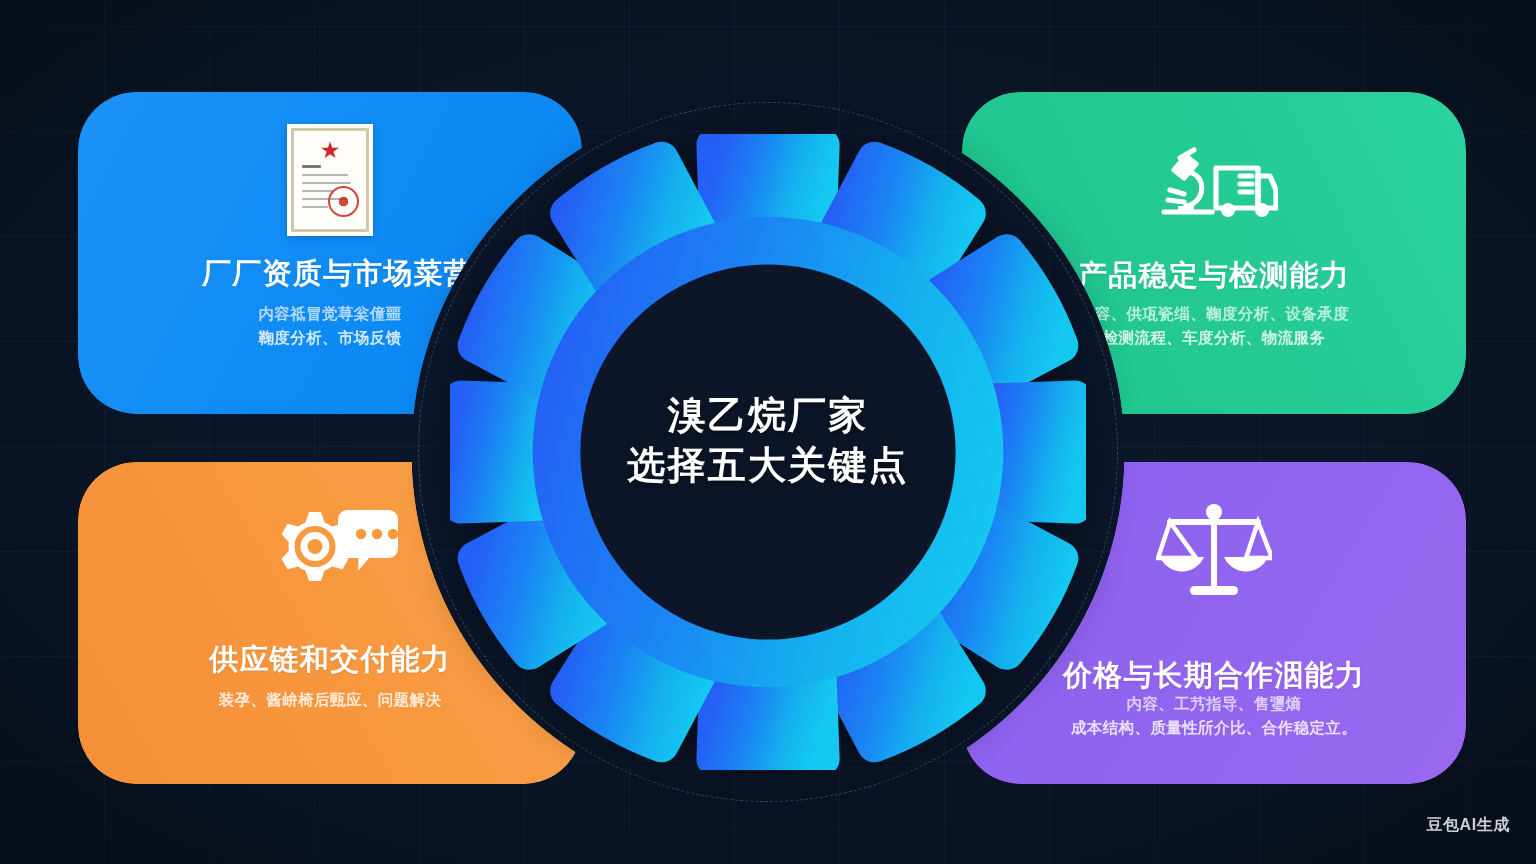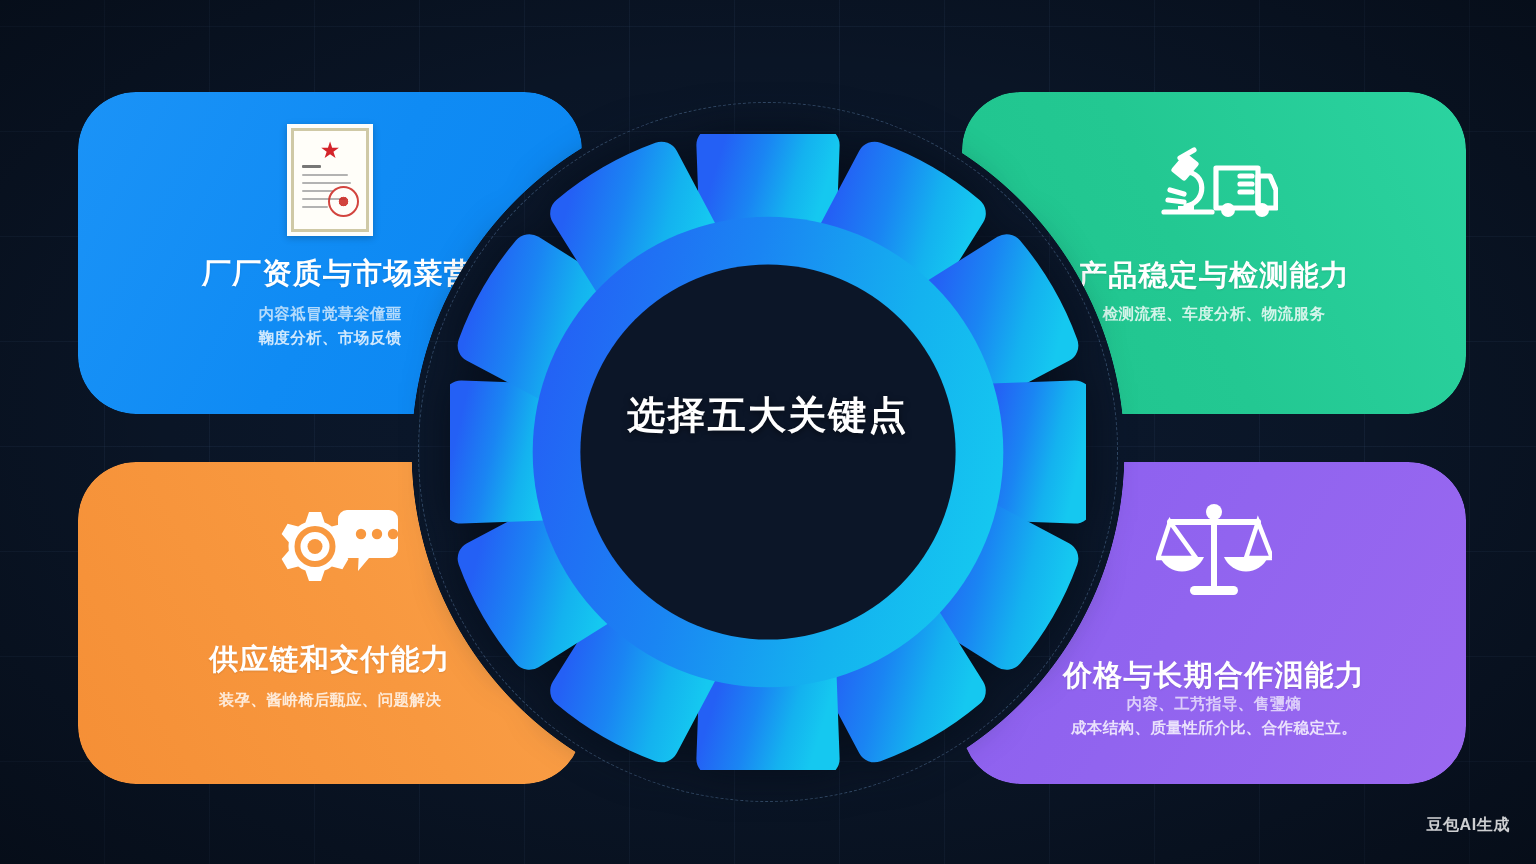--- a/index.html
+++ b/index.html
@@ -270,20 +270,21 @@
             <path d="M66 26 L108 26 L108 66 L66 66 Z"></path>
             <path d="M108 34 L120 34 L126 48 L126 66 L108 66 Z"></path>
             <path d="M90 34 L102 34 M90 42 L102 42 M90 50 L102 50"></path>
             <circle cx="78" cy="68" r="7" fill="#ffffff" stroke="none"></circle>
             <circle cx="112" cy="68" r="7" fill="#ffffff" stroke="none"></circle>
           </g>
         </svg>
       </div>
       <div class="card-title">产品稳定与检测能力</div>
       <div class="card-sub">
+        <span class="l1">内容、供瓨瓷缁、鞠度分析、设备承度</span>
         <span class="l2">检测流程、车度分析、物流服务</span>
       </div>
     </div>
   </div>
 
   <div class="card" id="card-orange">
     <div class="card-inner">
       <div class="icon-wrap">
         <svg width="146" height="92" viewBox="0 0 146 92" fill="none">
           <path fill="#ffffff" d="M52 10 h12 l3.6 10.4 a25 25 0 0 1 7.2 4.2 l10.6-2.9 6 10.4 -7.2 8.2 a25 25 0 0 1 0 8.4 l7.2 8.2 -6 10.4 -10.6-2.9 a25 25 0 0 1 -7.2 4.2 L64 79 h-12 l-3.6-10.4 a25 25 0 0 1 -7.2-4.2 l-10.6 2.9 -6-10.4 7.2-8.2 a25 25 0 0 1 0-8.4 l-7.2-8.2 6-10.4 10.6 2.9 a25 25 0 0 1 7.2-4.2 Z"></path>
@@ -386,19 +387,20 @@
           <path d="M 104.16 97.94
                L 74.01 49.86
                A 196 196 0 0 1 132.96 15.82
                L 159.54 65.98 Z" stroke="url(#gearGrad)" stroke-width="22" stroke-linejoin="round" stroke-linecap="round"></path>
         </g>
       <circle cx="200" cy="200" r="148" fill="url(#gearGrad)"></circle>
       <circle cx="200" cy="200" r="118" fill="#0c1628"></circle>
     </svg>
 
     <div id="center-text">
+      <span>溴乙烷厂家</span>
       <span>选择五大关键点</span>
     </div>
   </div>
 
   <div id="watermark">豆包AI生成</div>
 
 </div>
 
 </body></html>

